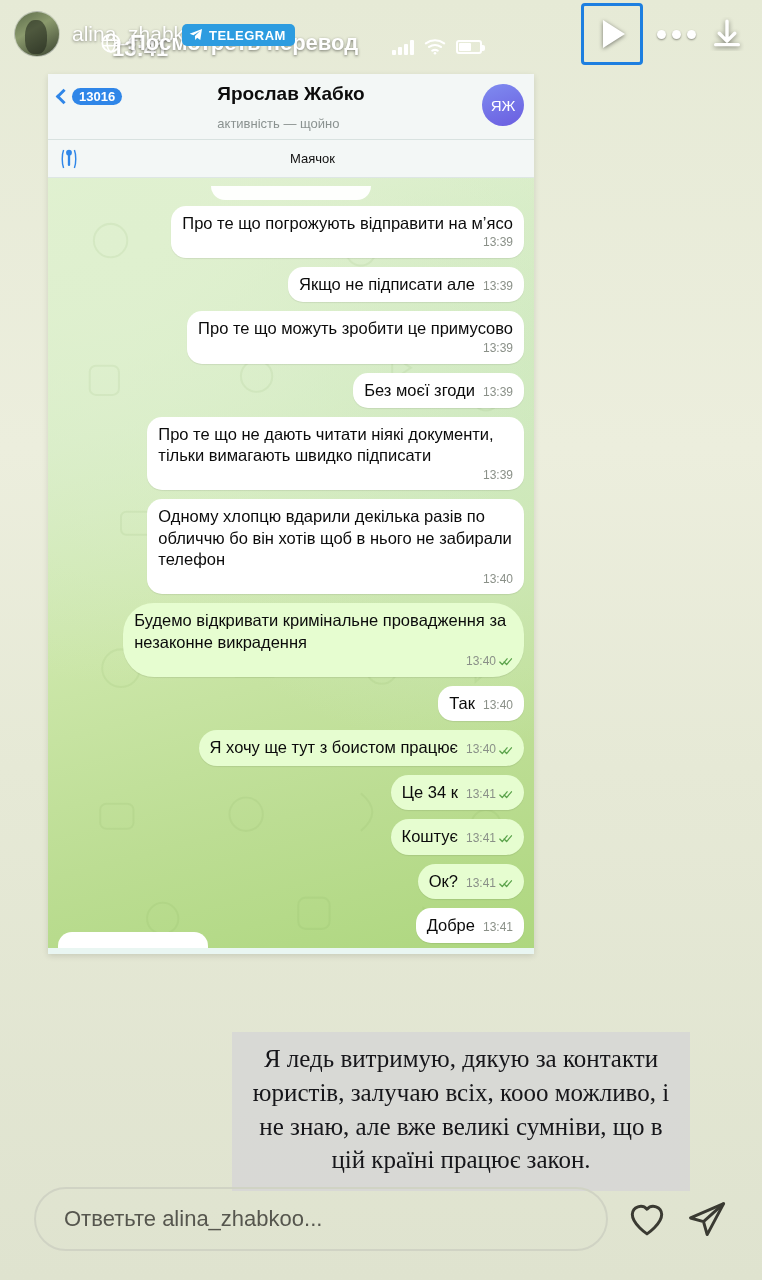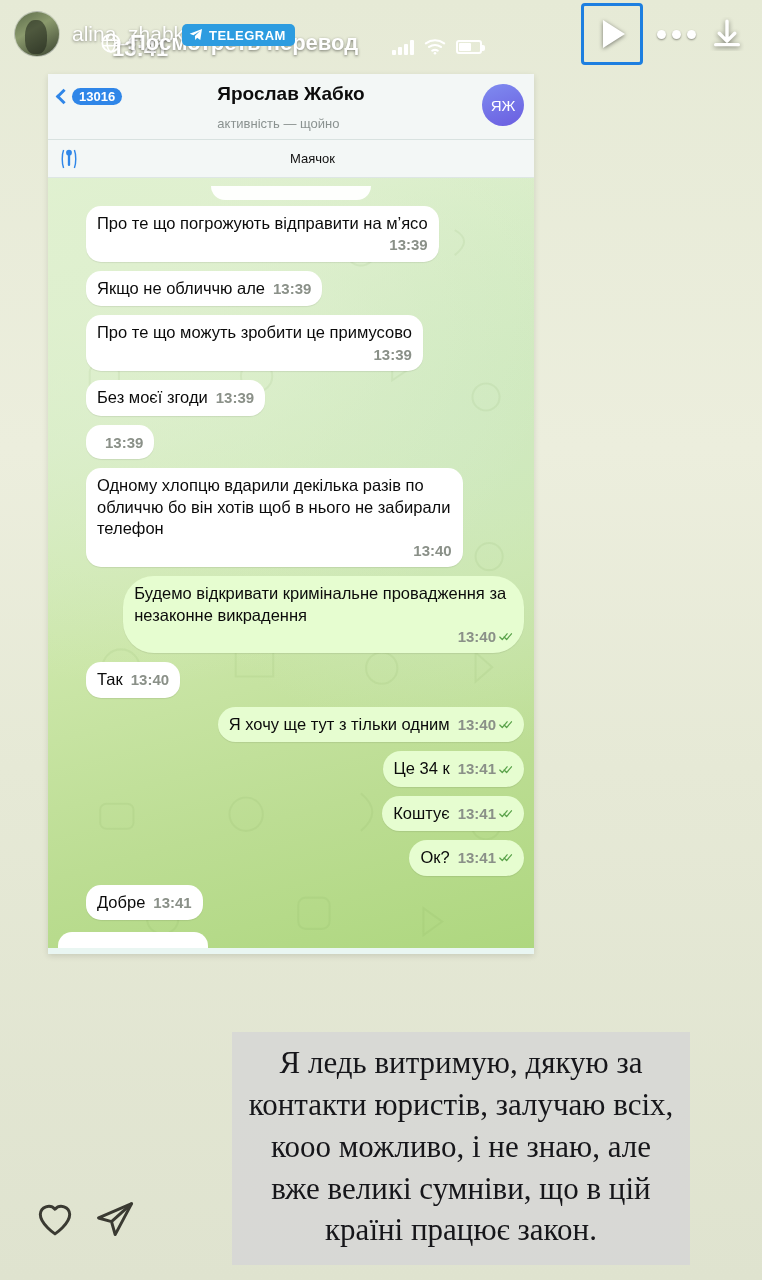--- a/index.html
+++ b/index.html
@@ -141,54 +141,53 @@
     background:
       radial-gradient(circle at 18% 8%, #dff0cf 0%, rgba(223,240,207,0) 55%),
       radial-gradient(circle at 85% 30%, #cfe9c0 0%, rgba(207,233,192,0) 50%),
       linear-gradient(165deg, #e4f2d5 0%, #d6ecc4 30%, #cbe6a8 55%, #bcdd93 78%, #aed77f 100%);
     padding: 8px 10px 0 10px; overflow: hidden;
   }
   .pattern {
     position: absolute; inset: 0; opacity: .16; pointer-events: none;
   }
   .msg-row { display: flex; margin-bottom: 9px; }
-  .msg-row.in { justify-content: flex-start; padding-left: 28px; }
+  .msg-row.in { justify-content: flex-end; padding-left: 28px; }
   .msg-row.out { justify-content: flex-end; }
   .bubble {
     max-width: 86%; border-radius: 15px; padding: 7px 11px 7px 11px;
     font-size: 16.5px; line-height: 1.3; color: #0b0b0b;
     position: relative; box-shadow: 0 1px 1px rgba(0,0,0,.08);
   }
   .bubble.in { background: #ffffff; }
   .bubble.out { background: #e6fdd0; border-radius: 31px; }
   .bubble .txt { display: inline; }
   .meta {
     display: inline-flex; align-items: center; gap: 3px;
-    font-size: 15px; color: #8a9088; margin-left: 8px; vertical-align: baseline;
+    font-size: 12px; color: #8a9088; margin-left: 8px; vertical-align: baseline;
     white-space: nowrap;
-    font-weight: bold;
   }
   .meta.block { display: flex; justify-content: flex-end; margin-top: 1px; }
   .tick { width: 14px; height: 9px; display: inline-block; }
   .clip-top {
     height: 14px; background: #fff; border-radius: 0 0 14px 14px; width: 160px;
     margin: 0 auto 6px auto; opacity:.95;
   }
   .clip-bottom {
     position: absolute; left: 10px; bottom: 0; width: 150px; height: 16px;
     background: #fff; border-radius: 14px 14px 0 0;
   }
 
   
   .caption {
     position: absolute; left: 232px; top: 1032px; width: 458px;
     background: rgba(214,214,214,.82);
     padding: 10px 14px 14px 14px;
     font-family: "Liberation Serif", serif;
-    font-size: 31px; line-height: 1.35; color: #16161a; text-align: center;
+    font-size: 25px; line-height: 1.35; color: #16161a; text-align: center;
   }
 
   
   .reply-bar {
     position: absolute; left: 34px; bottom: 28px; width: 694px; height: 66px;
     display: flex; align-items: center; gap: 18px;
   }
   .reply-input {
     flex: 1; height: 64px; border: 2px solid #d0d3c4; border-radius: 34px;
     display: flex; align-items: center; padding: 0 28px;
@@ -310,36 +309,36 @@
       </svg>
 
       <div class="clip-top"></div>
       <div id="messages">
           <div class="msg-row in">
             <div class="bubble in"><span class="txt">Про те що погрожують відправити на м’ясо</span><span class="meta block">
                 <span>13:39</span>
               </span></div>
           </div>
           <div class="msg-row in">
-            <div class="bubble in"><span class="txt">Якщо не обличчю але</span><span class="meta">
+            <div class="bubble in"><span class="txt">Якщо не підписати але</span><span class="meta">
                 <span>13:39</span>
               </span></div>
           </div>
           <div class="msg-row in">
             <div class="bubble in"><span class="txt">Про те що можуть зробити це примусово</span><span class="meta block">
                 <span>13:39</span>
               </span></div>
           </div>
           <div class="msg-row in">
             <div class="bubble in"><span class="txt">Без моєї згоди</span><span class="meta">
                 <span>13:39</span>
               </span></div>
           </div>
           <div class="msg-row in">
-            <div class="bubble in"><span class="meta block">
+            <div class="bubble in"><span class="txt">Про те що не дають читати ніякі документи, тільки вимагають швидко підписати</span><span class="meta block">
                 <span>13:39</span>
               </span></div>
           </div>
           <div class="msg-row in">
             <div class="bubble in"><span class="txt">Одному хлопцю вдарили декілька разів по обличчю бо він хотів щоб в нього не забирали телефон</span><span class="meta block">
                 <span>13:40</span>
               </span></div>
           </div>
           <div class="msg-row out">
             <div class="bubble out"><span class="txt">Будемо відкривати кримінальне провадження за незаконне викрадення</span><span class="meta block">
@@ -349,21 +348,21 @@
                   <path d="M6.6 6.2 9.8 9.4 16 2" fill="none" stroke="#5aa24a" stroke-width="1.6" stroke-linecap="round" stroke-linejoin="round"></path>
                 </svg>
               </span></div>
           </div>
           <div class="msg-row in">
             <div class="bubble in"><span class="txt">Так</span><span class="meta">
                 <span>13:40</span>
               </span></div>
           </div>
           <div class="msg-row out">
-            <div class="bubble out"><span class="txt">Я хочу ще тут з тільки одним</span><span class="meta">
+            <div class="bubble out"><span class="txt">Я хочу ще тут з боистом працює</span><span class="meta">
                 <span>13:40</span>
                 <svg class="tick" viewBox="0 0 18 11">
                   <path d="M1 6.2 4.2 9.4 10.4 2" fill="none" stroke="#5aa24a" stroke-width="1.6" stroke-linecap="round" stroke-linejoin="round"></path>
                   <path d="M6.6 6.2 9.8 9.4 16 2" fill="none" stroke="#5aa24a" stroke-width="1.6" stroke-linecap="round" stroke-linejoin="round"></path>
                 </svg>
               </span></div>
           </div>
           <div class="msg-row out">
             <div class="bubble out"><span class="txt">Це 34 к</span><span class="meta">
                 <span>13:41</span>
@@ -397,20 +396,21 @@
               </span></div>
           </div>
         </div>
       <div class="clip-bottom"></div>
     </div>
   </div>
 
   <div class="caption">Я ледь витримую, дякую за контакти юристів, залучаю всіх, кооо можливо, і не знаю, але вже великі сумніви, що в цій країні працює закон.</div>
 
   <div class="reply-bar">
+    <div class="reply-input">Ответьте alina_zhabkoo...</div>
     <svg class="heart-ic" viewBox="0 0 24 24">
       <path d="M12 20.5S3.6 14.9 3.6 9.3A4.8 4.8 0 0 1 12 6.4a4.8 4.8 0 0 1 8.4 2.9c0 5.6-8.4 11.2-8.4 11.2z" fill="none" stroke="#3a3a32" stroke-width="1.7" stroke-linejoin="round"></path>
     </svg>
     <svg class="send-ic" viewBox="0 0 24 24">
       <path d="M21.5 3.2 2.6 11.4l7.4 2.1 2.1 7.4z" fill="none" stroke="#3a3a32" stroke-width="1.7" stroke-linejoin="round"></path>
       <path d="M10 13.5 21.5 3.2" fill="none" stroke="#3a3a32" stroke-width="1.7"></path>
     </svg>
   </div>
 </div>
 

